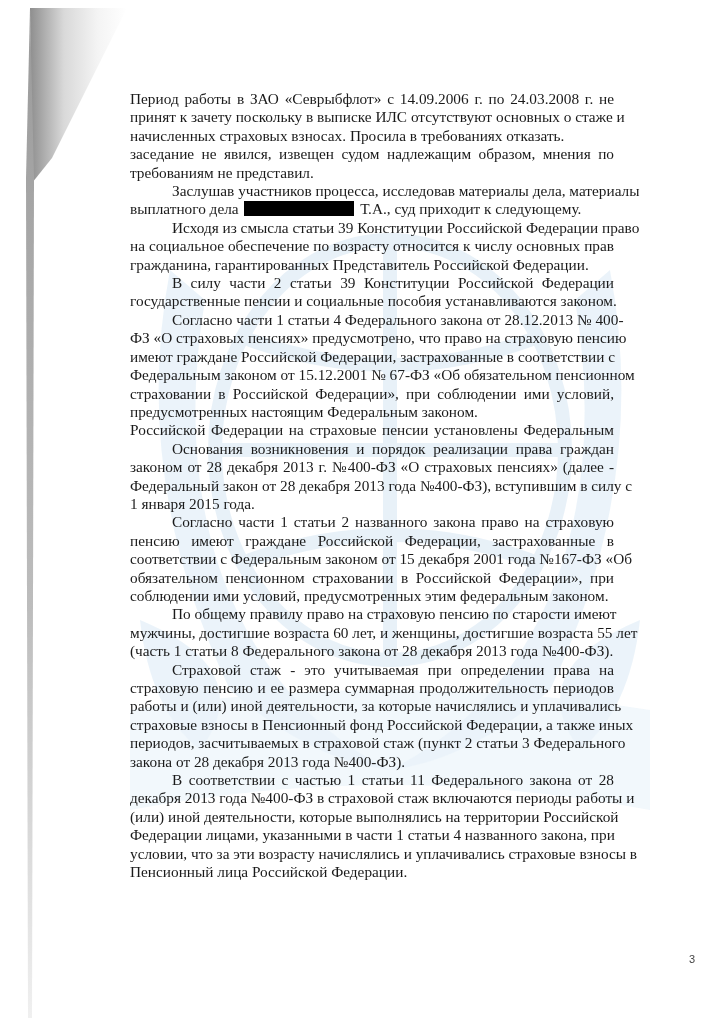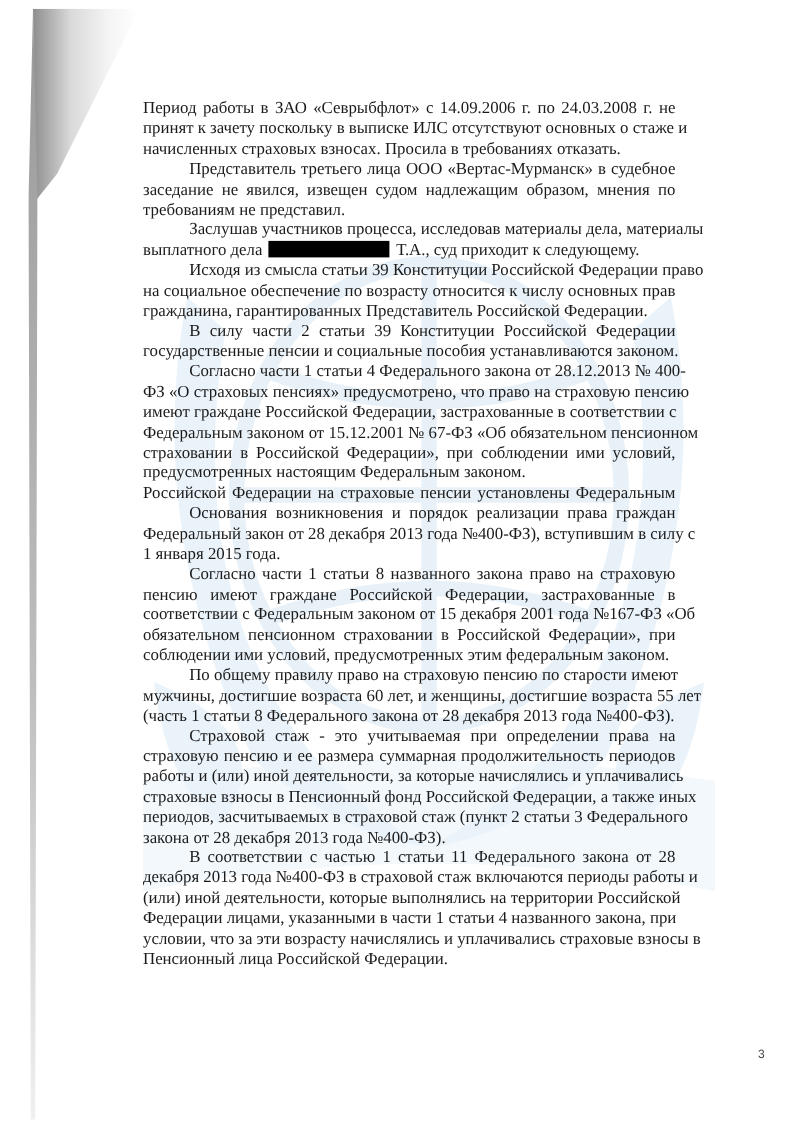--- a/index.html
+++ b/index.html
@@ -75,21 +75,20 @@
 </svg>
 
 <div class="content">
   <p>
     <span class="line">Период работы в ЗАО «Севрыбфлот» с 14.09.2006 г. по 24.03.2008 г. не</span>
     <span class="line">принят к зачету поскольку в выписке ИЛС отсутствуют основных о стаже и</span>
     <span class="line last">начисленных страховых взносах. Просила в требованиях отказать.</span>
   </p>
 
   <p>
-    <span class="line" style="padding-left:42px">Представитель третьего лица ООО «Вертас-Мурманск» в судебное</span>
     <span class="line">заседание не явился, извещен судом надлежащим образом, мнения по</span>
     <span class="line last">требованиям не представил.</span>
   </p>
 
   <p>
     <span class="line" style="padding-left:42px">Заслушав участников процесса, исследовав материалы дела, материалы</span>
     <span class="line last">
       <span>выплатного дела</span>
       <span class="redacted"></span>
       <span>Т.А., суд приходит к следующему.</span>
@@ -112,26 +111,27 @@
     <span class="line">ФЗ «О страховых пенсиях» предусмотрено, что право на страховую пенсию</span>
     <span class="line">имеют граждане Российской Федерации, застрахованные в соответствии с</span>
     <span class="line">Федеральным законом от 15.12.2001 № 67-ФЗ «Об обязательном пенсионном</span>
     <span class="line">страховании в Российской Федерации», при соблюдении ими условий,</span>
     <span class="line last">предусмотренных настоящим Федеральным законом.</span>
   </p>
 
   <p>
     <span class="line">Российской Федерации на страховые пенсии установлены Федеральным</span>
     <span class="line" style="padding-left:42px">Основания возникновения и порядок реализации права граждан</span>
+    <span class="line">законом от 28 декабря 2013 г. №400-ФЗ «О страховых пенсиях» (далее -</span>
     <span class="line">Федеральный закон от 28 декабря 2013 года №400-ФЗ), вступившим в силу с</span>
     <span class="line last">1 января 2015 года.</span>
   </p>
 
   <p>
-    <span class="line" style="padding-left:42px">Согласно части 1 статьи 8 названного закона право на страховую</span>
+    <span class="line" style="padding-left:42px">Согласно части 1 статьи 2 названного закона право на страховую</span>
     <span class="line">пенсию имеют граждане Российской Федерации, застрахованные в</span>
     <span class="line">соответствии с Федеральным законом от 15 декабря 2001 года №167-ФЗ «Об</span>
     <span class="line">обязательном пенсионном страховании в Российской Федерации», при</span>
     <span class="line last">соблюдении ими условий, предусмотренных этим федеральным законом.</span>
   </p>
 
   <p>
     <span class="line" style="padding-left:42px">По общему правилу право на страховую пенсию по старости имеют</span>
     <span class="line">мужчины, достигшие возраста 60 лет, и женщины, достигшие возраста 55 лет</span>
     <span class="line last">(часть 1 статьи 8 Федерального закона от 28 декабря 2013 года №400-ФЗ).</span>

